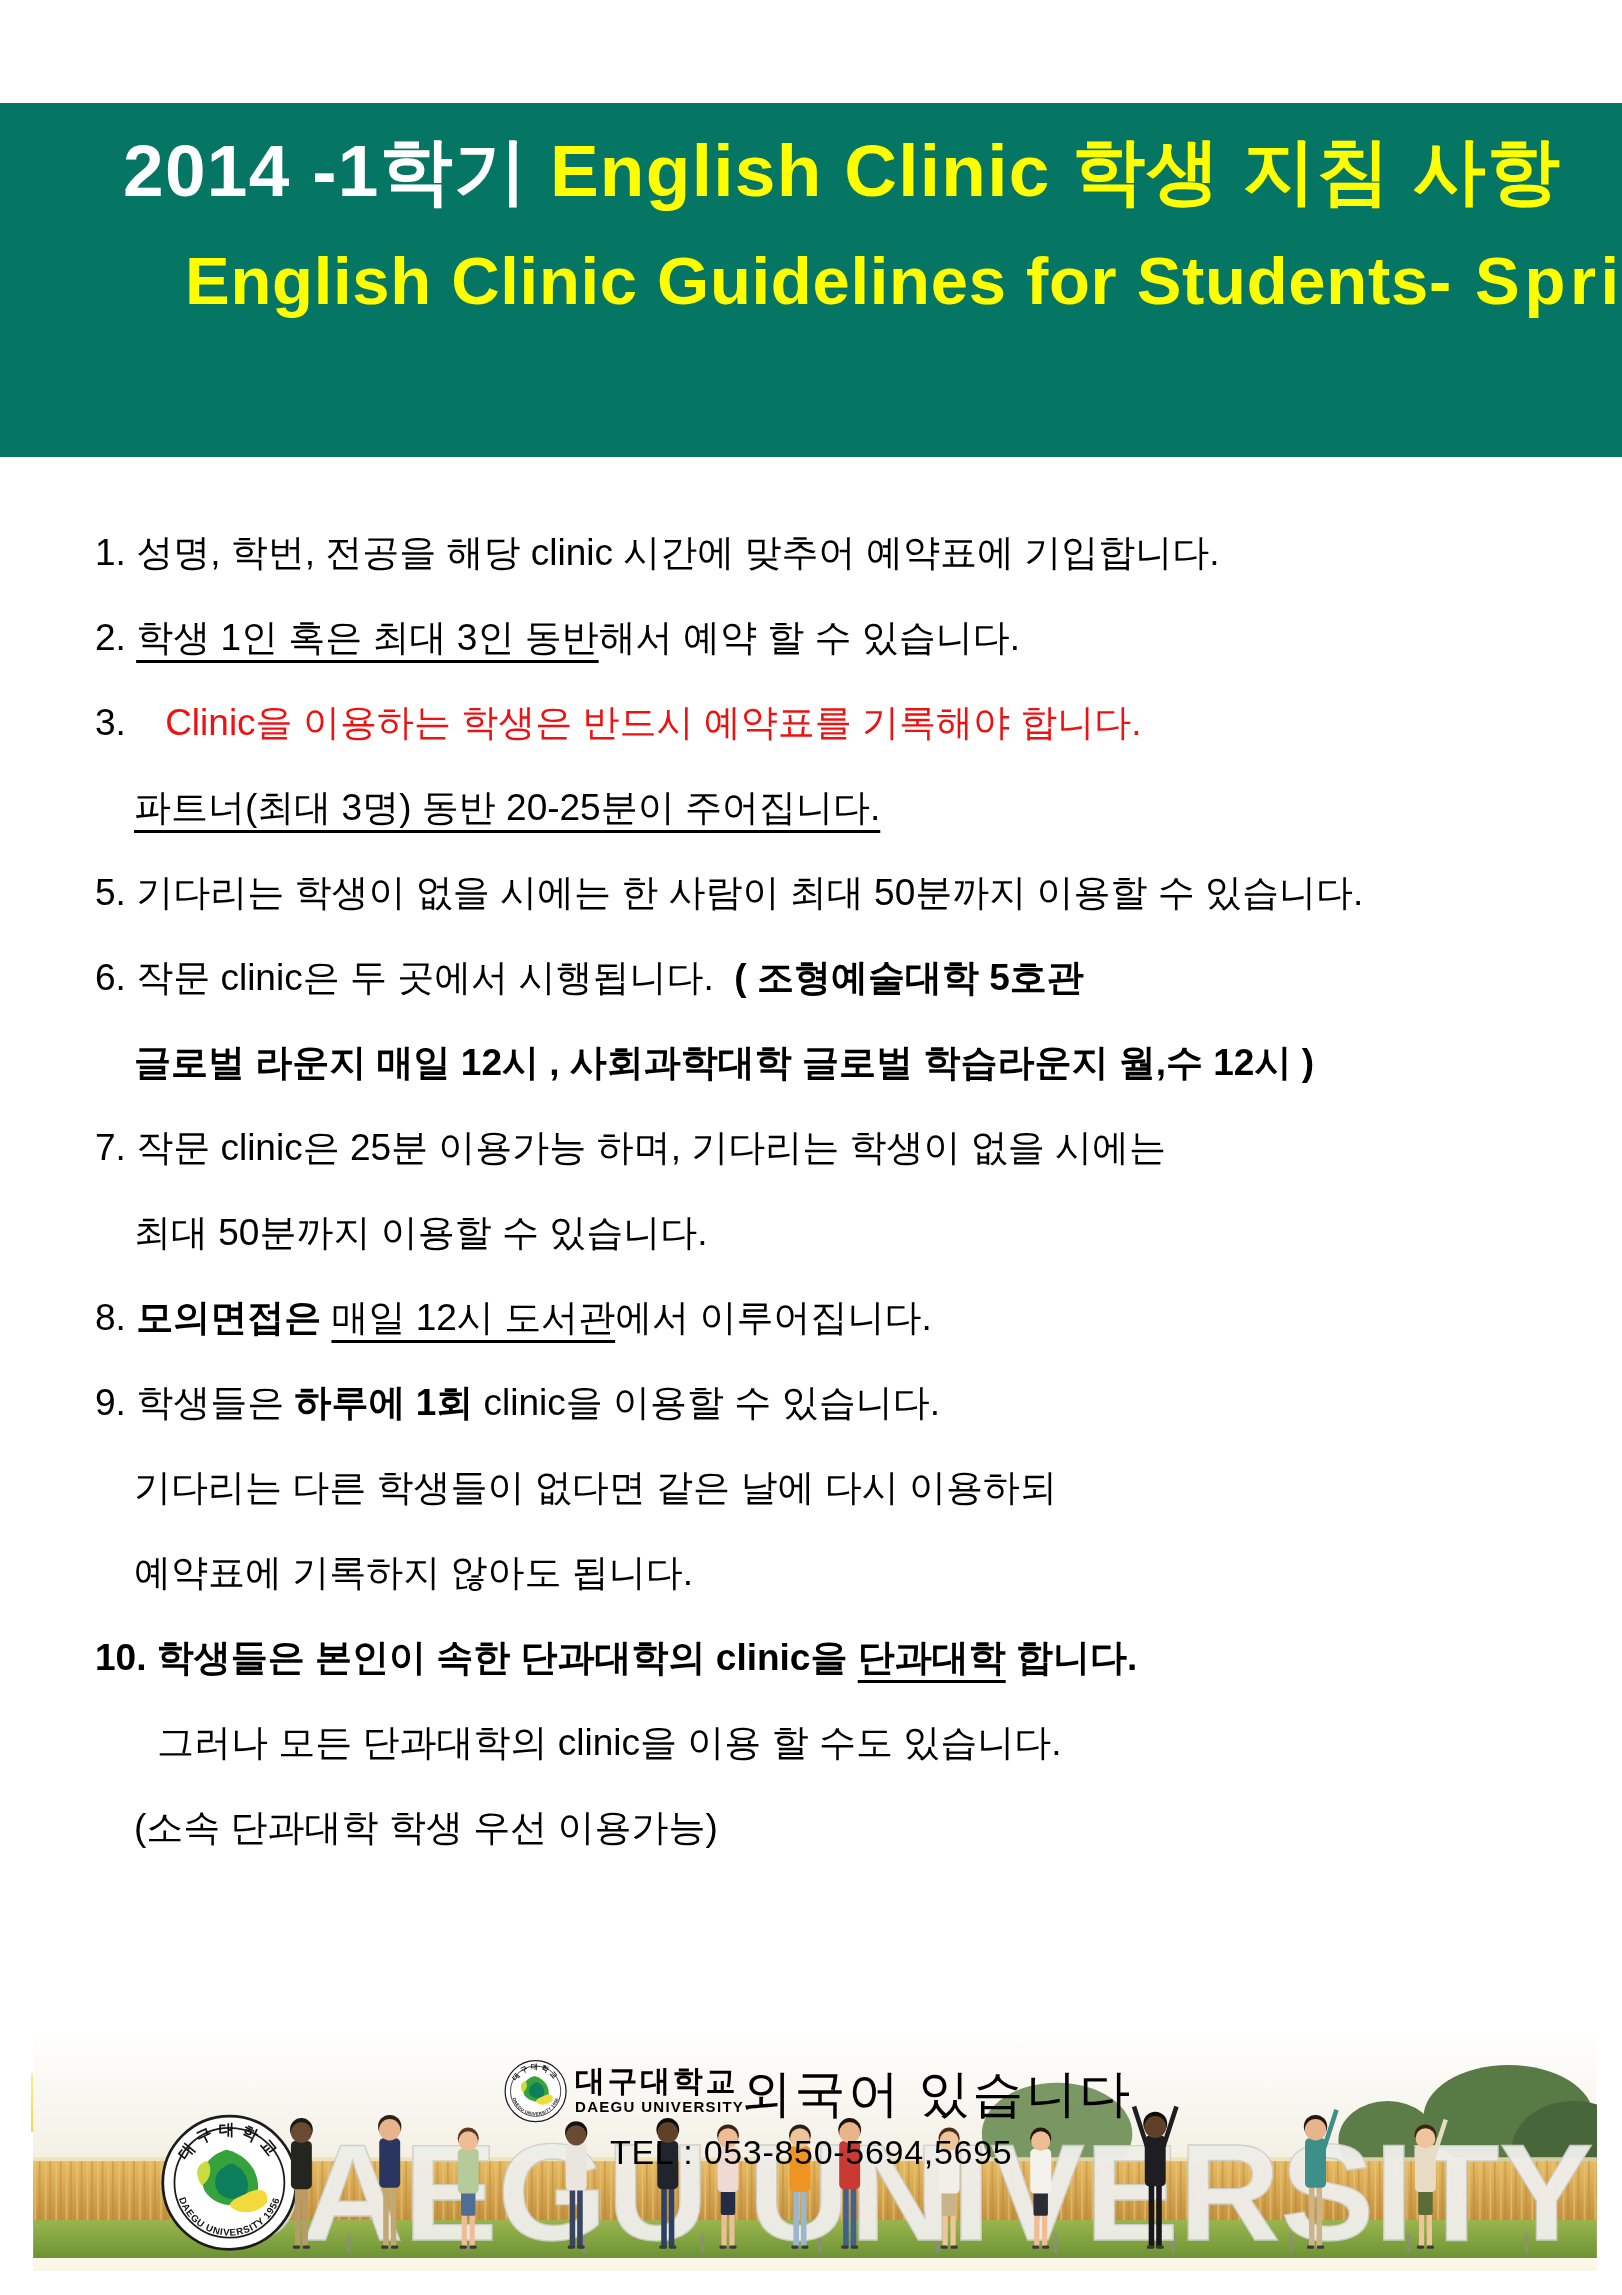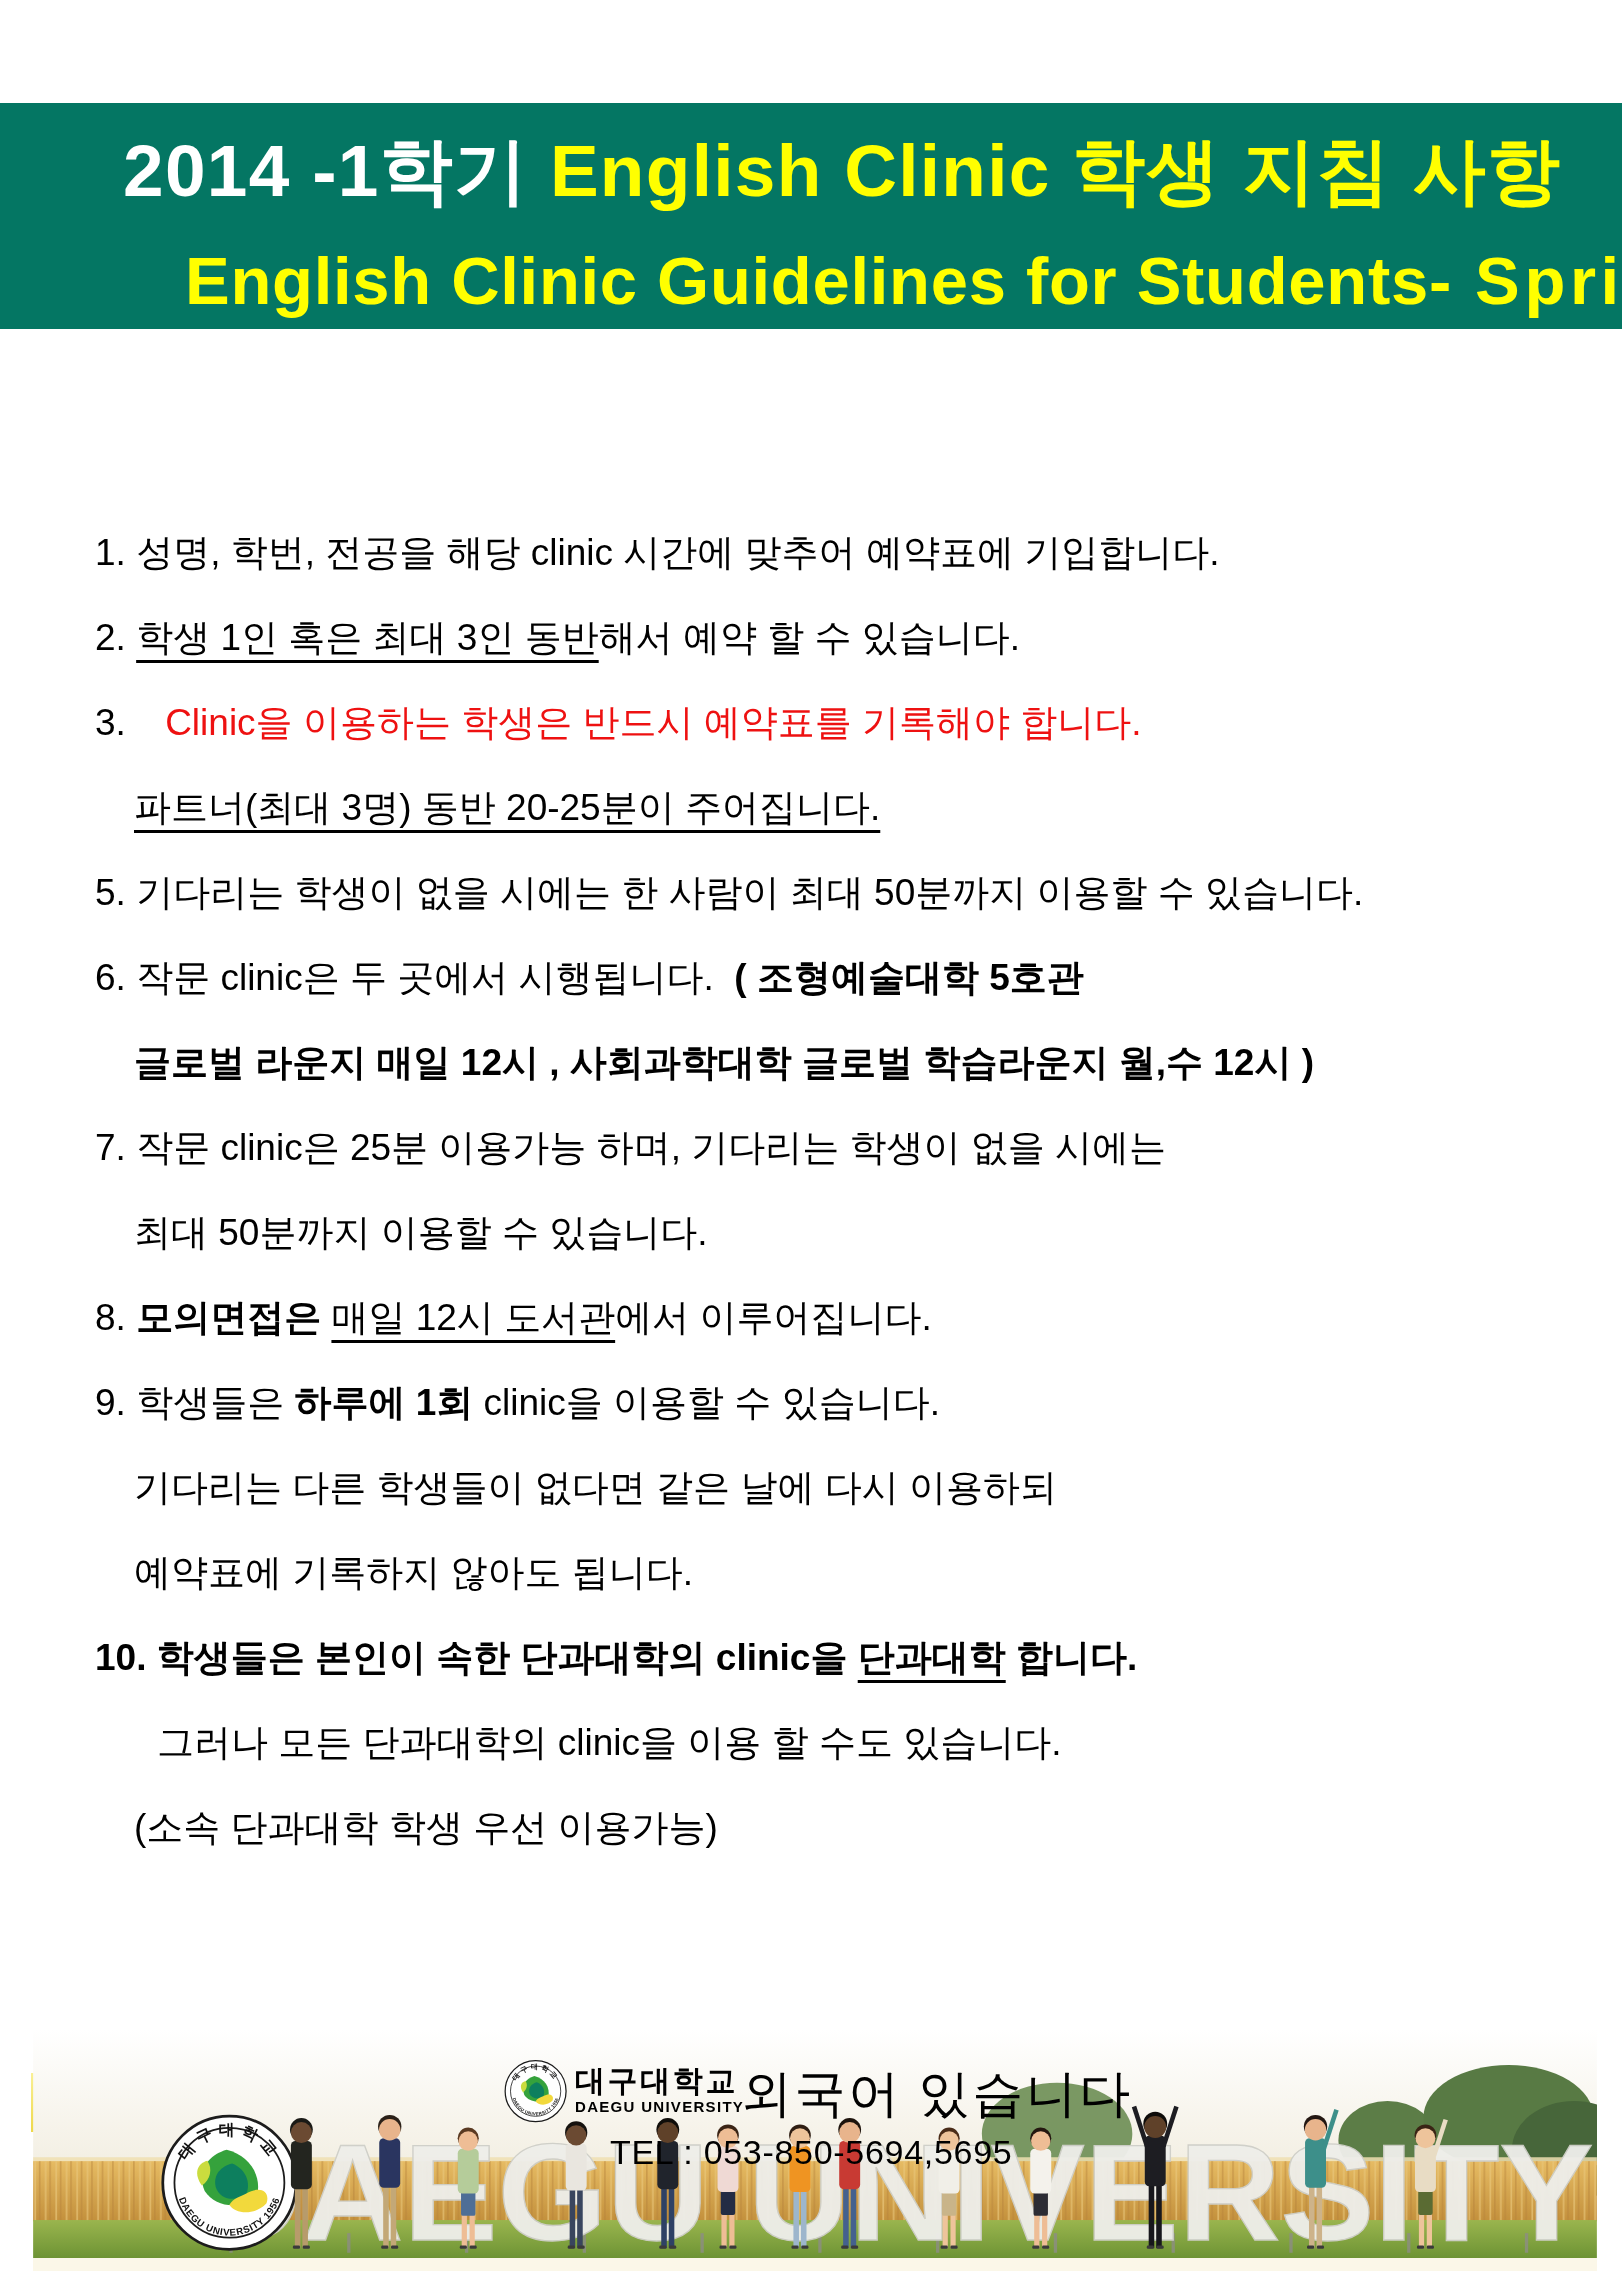--- a/index.html
+++ b/index.html
@@ -6,21 +6,21 @@
   .page{
     position:relative;
     width:1623px;height:2295px;
     background:#ffffff;
     font-family:"Liberation Sans", sans-serif;
     color:#000;
     overflow:hidden;
   }
   
   .banner{
-    position:absolute;left:0;top:103px;width:1623px;height:226px;
+    position:absolute;left:0;top:103px;width:1623px;height:354px;
     background:#047663;
   }
   .title1{
     position:absolute;left:123px;top:19.6px;
     font-size:73px;font-weight:bold;letter-spacing:1.3px;white-space:pre;
   }
   .t-white{color:#ffffff;}
   .t-yellow{color:#ffff00;}
   .title2{
     position:absolute;left:185px;top:139px;

